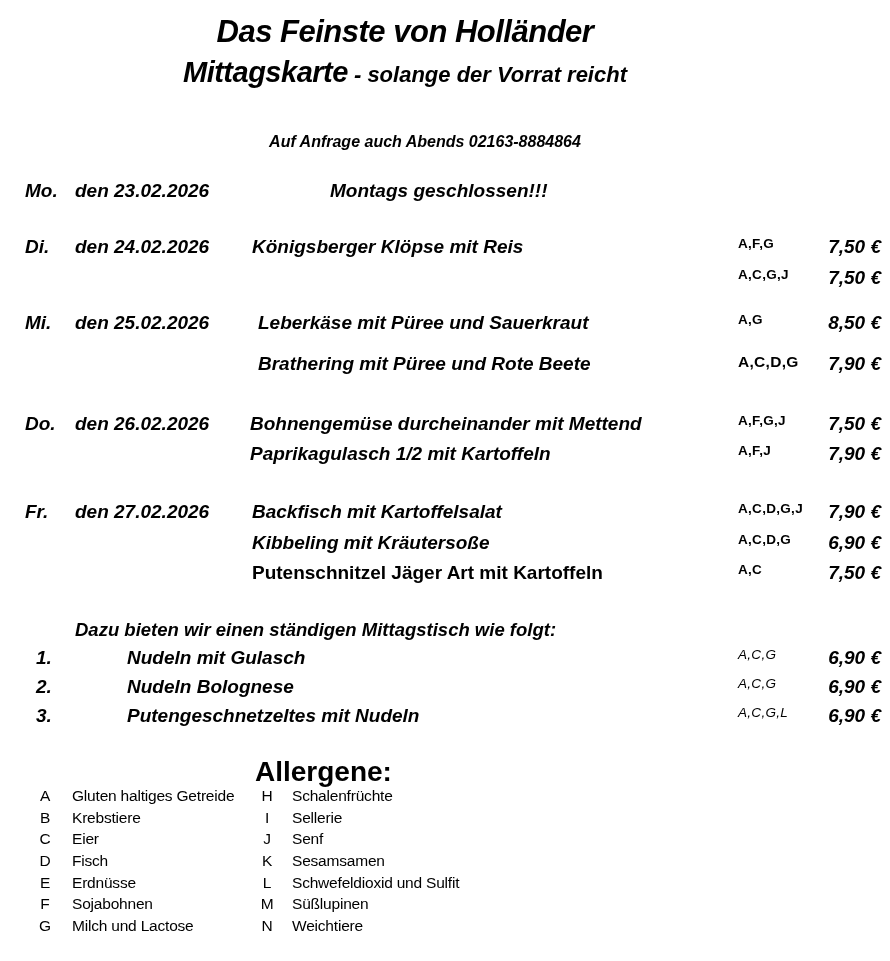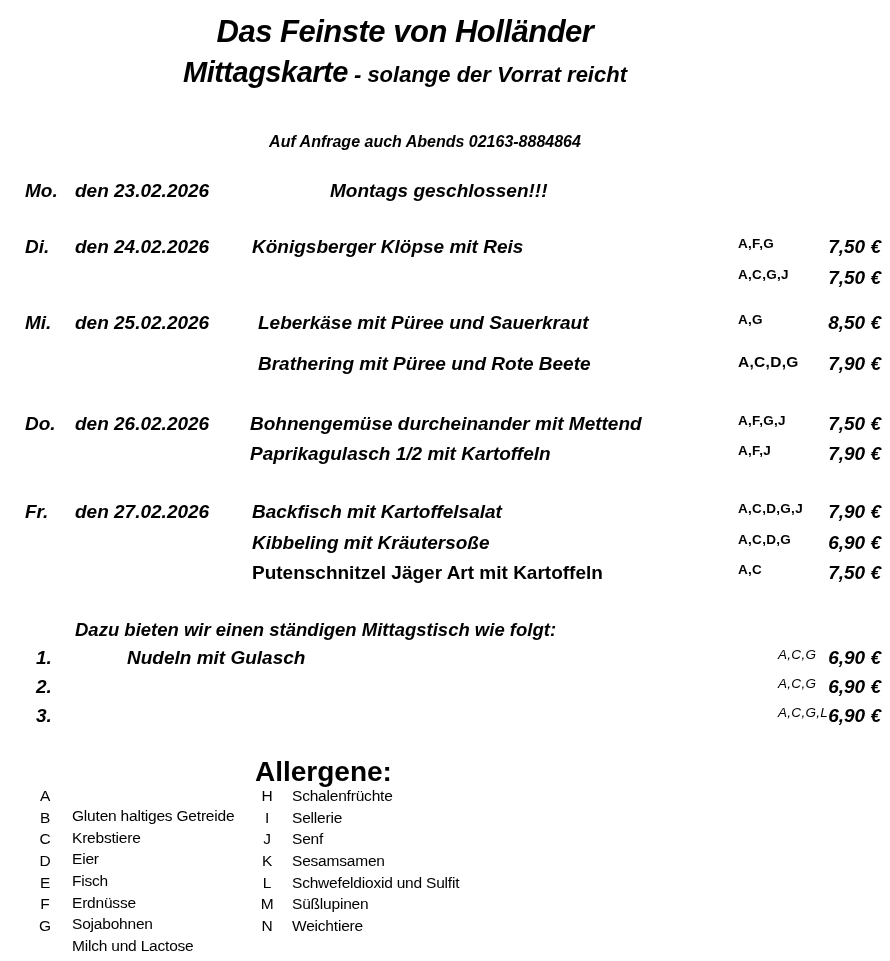--- a/index.html
+++ b/index.html
@@ -24,29 +24,29 @@
   .row span{position:absolute;top:0;white-space:nowrap;}
   .day{left:25px;}
   .date{left:75px;}
   .dish{left:252px;}
   .note{left:330px;}
   .num{left:36px;}
   .iname{left:84px;margin-left:43px;}
   .intro{left:75px;font-size:18.5px;}
   .code{left:738px;top:4px;font-size:13.5px;font-weight:bold;font-style:normal;letter-spacing:0.3px;}
   .code-lg{font-size:15.5px;top:3px;}
-  .code-it{font-style:italic;font-weight:normal;margin-left:40px;}
+  .code-it{font-style:italic;font-weight:normal;}
   .price{right:9px;text-align:right;}
   .upright{font-style:normal;}
   
   .alg-head{position:absolute;left:255px;top:756px;font-size:28px;font-weight:bold;text-align:center;}
   .alg-row{position:absolute;left:0;right:0;font-size:15.5px;letter-spacing:-0.2px;}
   .alg-row span{position:absolute;top:0;white-space:nowrap;}
   .l1{left:36px;width:18px;text-align:center;}
-  .n1{left:72px;margin-top:20px;}
+  .n1{left:72px;}
   .l2{left:258px;width:18px;text-align:center;}
   .n2{left:292px;}
 </style>
 </head>
 <body>
 
 <div class="page">
 
   <div class="hdr hdr-title">Das Feinste von Holländer</div>
   <div class="hdr hdr-sub">
@@ -120,25 +120,27 @@
     <span class="intro">Dazu bieten wir einen ständigen Mittagstisch wie folgt:</span>
   </div>
   <div class="row" style="top:647px">
     <span class="num">1.</span>
     <span class="iname">Nudeln mit Gulasch</span>
     <span class="code code-it">A,C,G</span>
     <span class="price">6,90 €</span>
   </div>
   <div class="row" style="top:676px">
     <span class="num">2.</span>
+    <span class="iname">Nudeln Bolognese</span>
     <span class="code code-it">A,C,G</span>
     <span class="price">6,90 €</span>
   </div>
   <div class="row" style="top:705px">
     <span class="num">3.</span>
+    <span class="iname">Putengeschnetzeltes mit Nudeln</span>
     <span class="code code-it">A,C,G,L</span>
     <span class="price">6,90 €</span>
   </div>
 
   <div class="alg-head">Allergene:</div>
 
   <div class="alg-row" style="top:787px">
     <span class="l1">A</span>
     <span class="n1">Gluten haltiges Getreide</span>
     <span class="l2">H</span>

